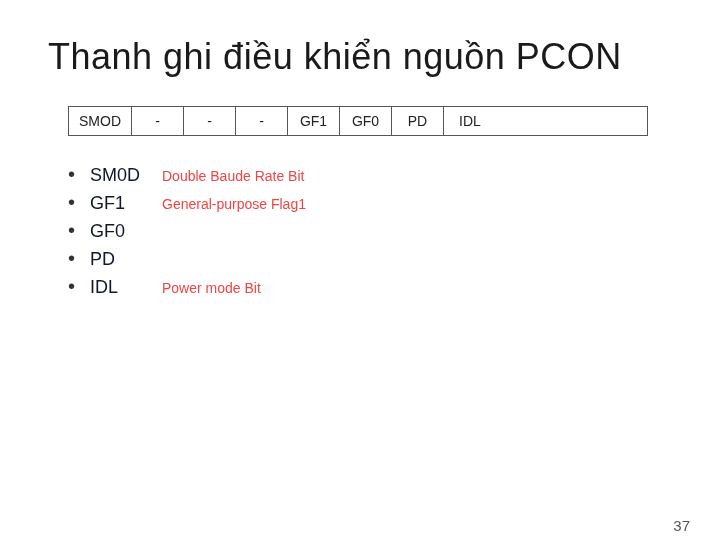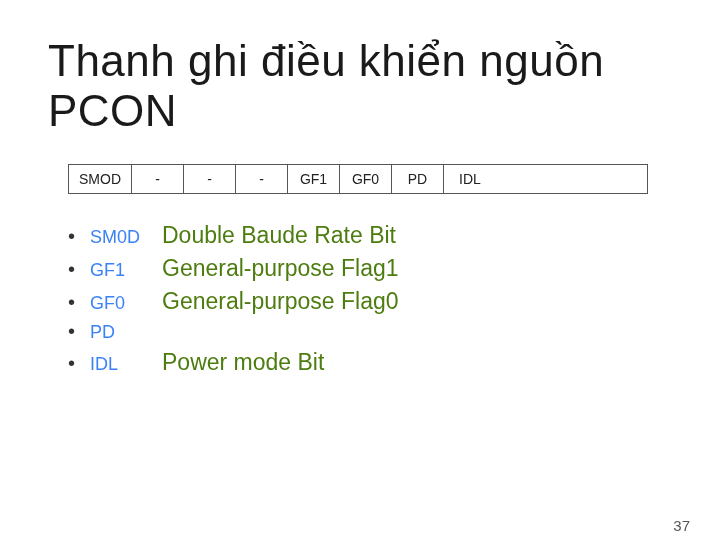--- a/index.html
+++ b/index.html
@@ -14,21 +14,21 @@
     }
 
     .slide {
       width: 720px;
       height: 540px;
       padding: 36px 48px 30px 48px;
       position: relative;
     }
 
     .title {
-      font-size: 44px;
+      font-size: 36px;
       font-weight: normal;
       color: #1a1a1a;
       margin-bottom: 28px;
       letter-spacing: 0.5px;
     }
 
     .register-table {
       display: flex;
       align-items: flex-start;
       border: 1.5px solid #555;
@@ -73,26 +73,26 @@
       font-size: 20px;
       line-height: 1;
       color: #333;
       flex-shrink: 0;
     }
 
     .item-label {
       display: inline-block;
       width: 72px;
       font-size: 18px;
-      color: #3b82f6;
+      color: #0f172a;
     }
 
     .item-desc {
-      font-size: 23px;
-      color: #4d7c0f;
+      font-size: 14px;
+      color: #ef4444;
     }
 
     .page-number {
       position: absolute;
       bottom: 6px;
       right: 30px;
       font-size: 15px;
       color: #555;
     }
   </style>
@@ -123,21 +123,20 @@
         <span class="item-desc">Double Baude Rate Bit</span>
       </li>
       <li>
         <span class="bullet-dot">•</span>
         <span class="item-label">GF1</span>
         <span class="item-desc">General-purpose Flag1</span>
       </li>
       <li>
         <span class="bullet-dot">•</span>
         <span class="item-label">GF0</span>
-        <span class="item-desc">General-purpose Flag0</span>
       </li>
       <li>
         <span class="bullet-dot">•</span>
         <span class="item-label">PD</span>
       </li>
       <li>
         <span class="bullet-dot">•</span>
         <span class="item-label">IDL</span>
         <span class="item-desc">Power mode Bit</span>
       </li>

